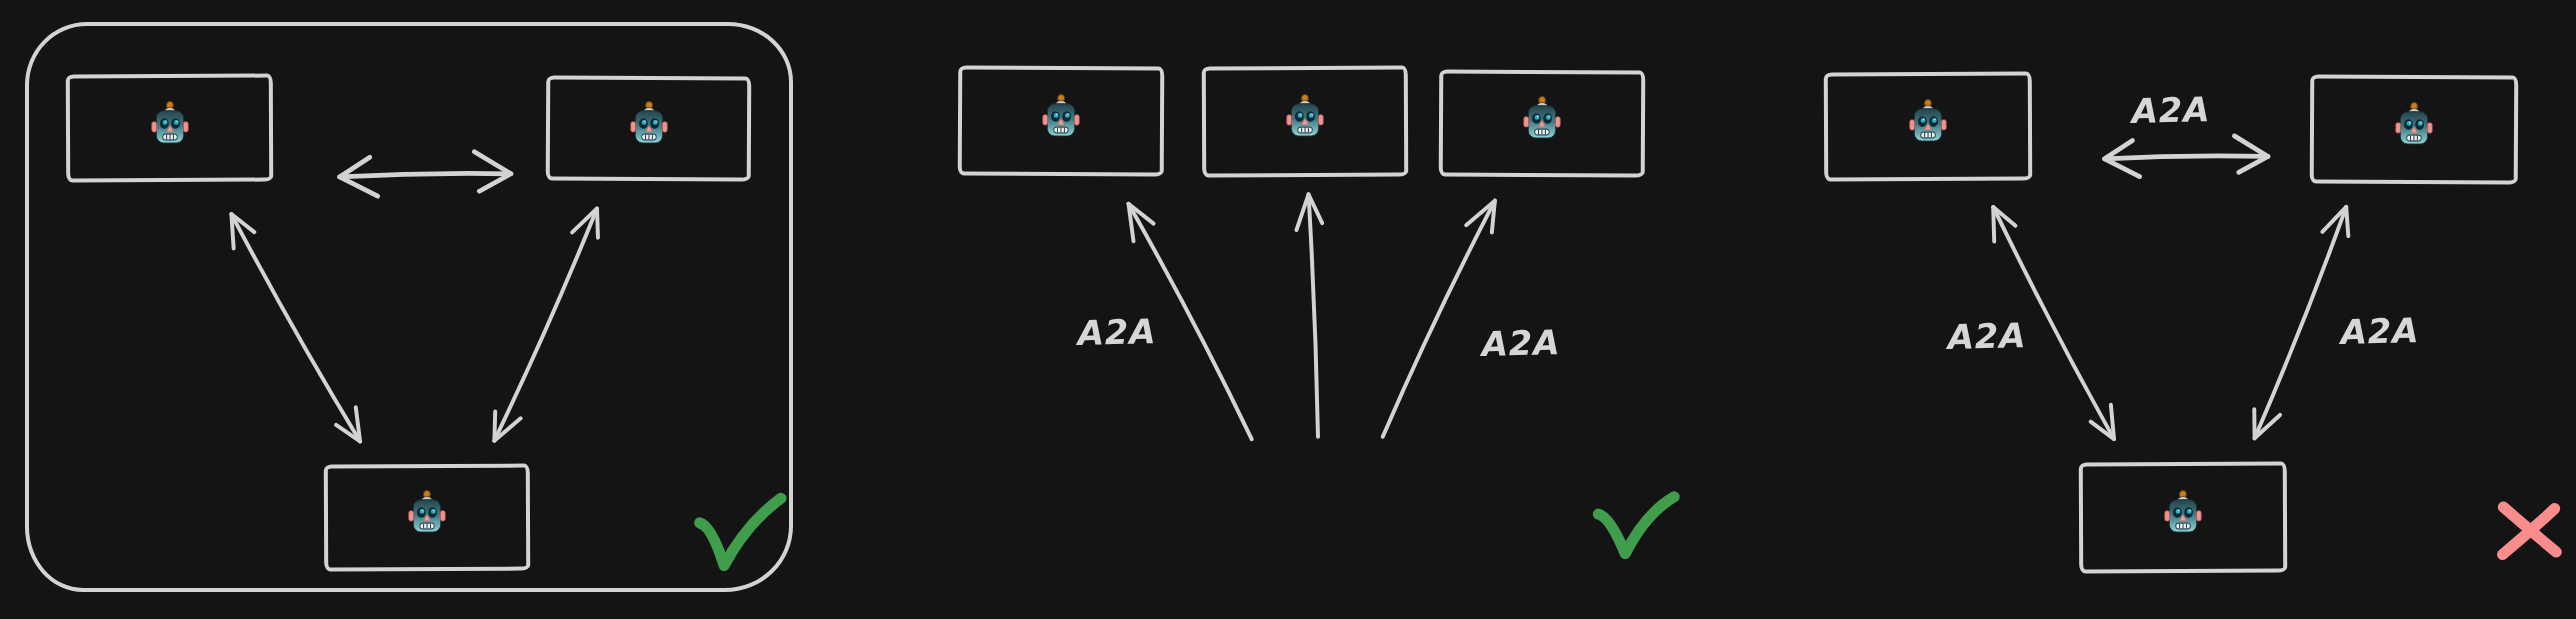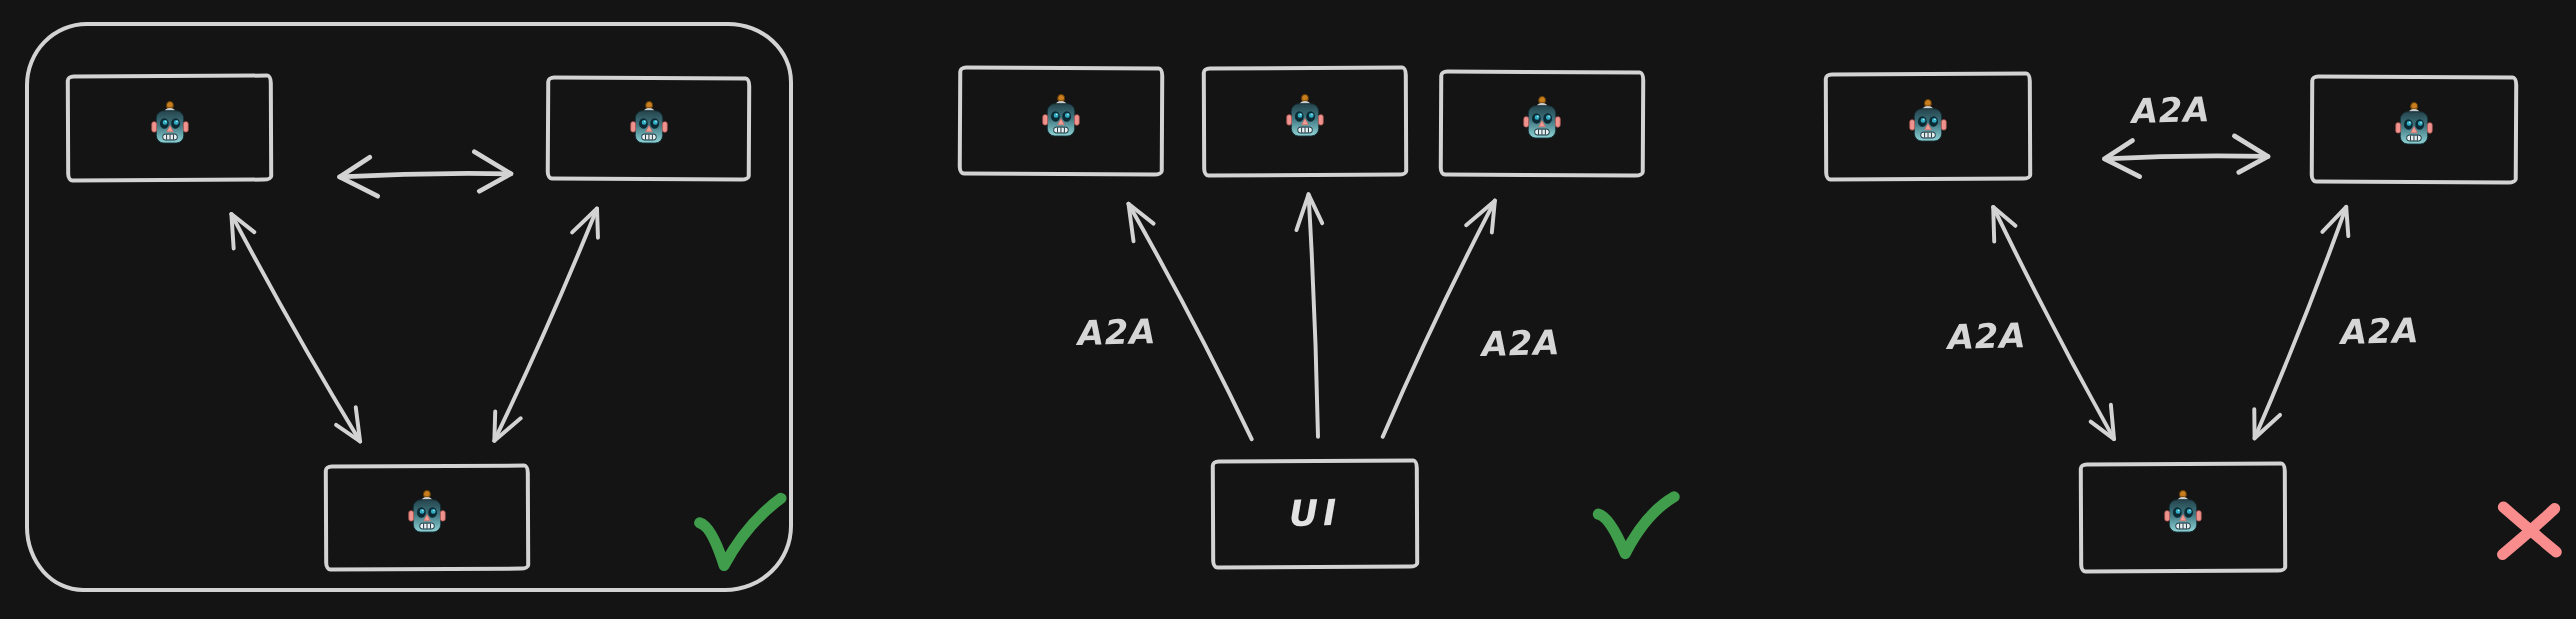--- a/index.html
+++ b/index.html
@@ -105,23 +105,20 @@
     <div class="agent-box tilt-a" style="left:333px;top:66px;width:206px;height:111px;">
       <svg class="robot" viewBox="0 0 64 68">
           <use href="#robot-sym"></use>
         </svg>
     </div>
     <div class="agent-box tilt-b" style="left:570px;top:70px;width:206px;height:107px;">
       <svg class="robot" viewBox="0 0 64 68">
           <use href="#robot-sym"></use>
         </svg>
     </div>
-    <div class="agent-box tilt-a" style="left:342px;top:459px;width:208px;height:110px;">
-      <span class="ui-text">UI</span>
-    </div>
     <span class="a2a-label" style="left:248px;top:332px;">A2A</span>
     <span class="a2a-label" style="left:652px;top:343px;">A2A</span>
   </div>
 
   <div class="panel" id="panel-right">
     <div class="agent-box tilt-a" style="left:87px;top:72px;width:208px;height:109px;">
       <svg class="robot" viewBox="0 0 64 68">
           <use href="#robot-sym"></use>
         </svg>
     </div>

